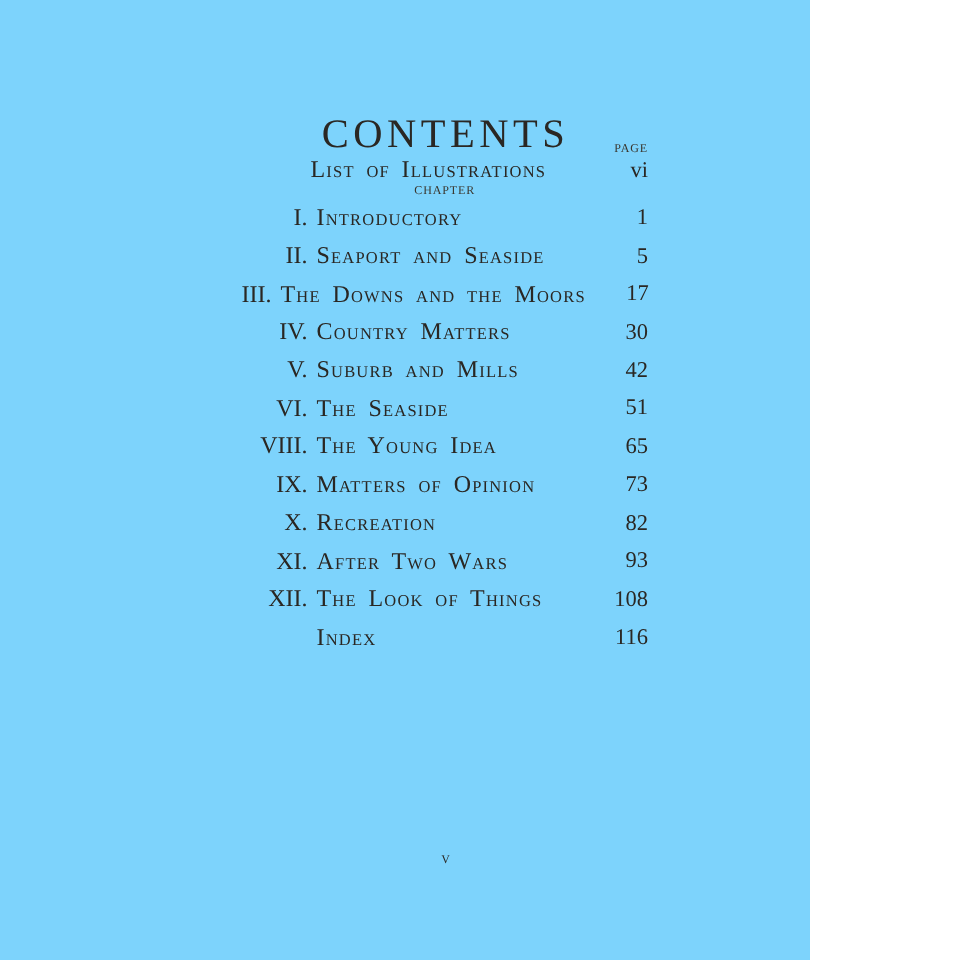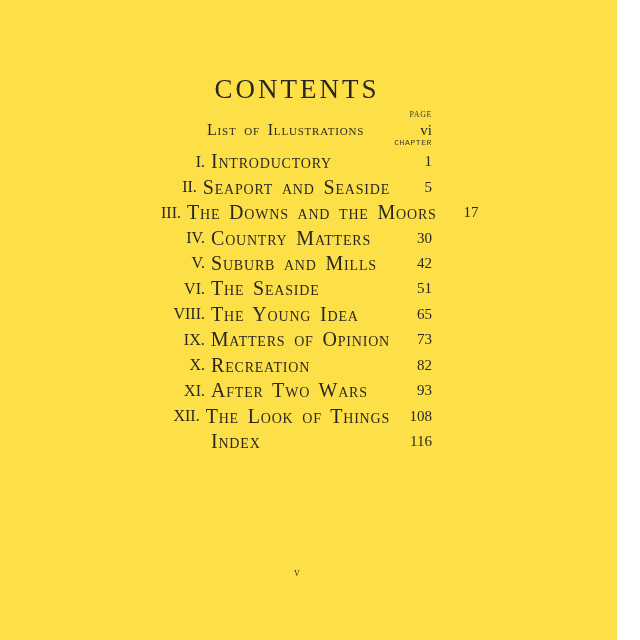--- a/index.html
+++ b/index.html
@@ -1,35 +1,35 @@
 <!DOCTYPE html>
 <html><head>
 <meta charset="utf-8">
 <style>
   html,body{margin:0;padding:0;}
   .page{
     position:relative;
-    width:617px;height:640px;
-    background:#fde047;
+    width:540px;height:640px;
+    background:#7dd3fc;
     font-family:"Liberation Serif","DejaVu Serif",serif;
     color:#2a2723;
     overflow:hidden;
   }
   .title{
     position:absolute;
     top:56px;left:158px;width:278px;
     text-align:center;
     font-size:27px;
     font-weight:400;
     letter-spacing:3px;
     white-space:nowrap;
   }
   .toc{
     position:absolute;
-    left:161px;top:109px;width:271px;
+    left:161px;top:93px;width:271px;
   }
   .col-label{
     font-size:8px;
     letter-spacing:0.6px;
     color:#3a372f;
   }
   .page-col-label{
     text-align:right;
     height:11px;line-height:11px;
   }
@@ -41,39 +41,39 @@
   .front-title{
     margin-left:46px;
     flex:1;
     font-variant:small-caps;
     font-size:16px;
     letter-spacing:0.8px;
     word-spacing:3px;
     white-space:nowrap;
   }
   .chapter-col-label{
-    text-align:right;
-    height:10px;line-height:8px;font-family:Liberation Mono, monospace;
+    text-align:center;
+    height:10px;line-height:8px;
   }
   .row{
     display:flex;
     align-items:center;
     height:25.45px;
   }
   .num{
     width:44px;
     text-align:right;
     font-size:16px;
     white-space:nowrap;
   }
   .ttl{
     flex:1;
     margin-left:6px;
     font-variant:small-caps;
-    font-size:20px;
+    font-size:16px;
     letter-spacing:0.8px;
     word-spacing:3px;
     white-space:nowrap;
   }
   .pg{
     text-align:right;
     min-width:42px;
     font-size:15px;
     white-space:nowrap;
   }

